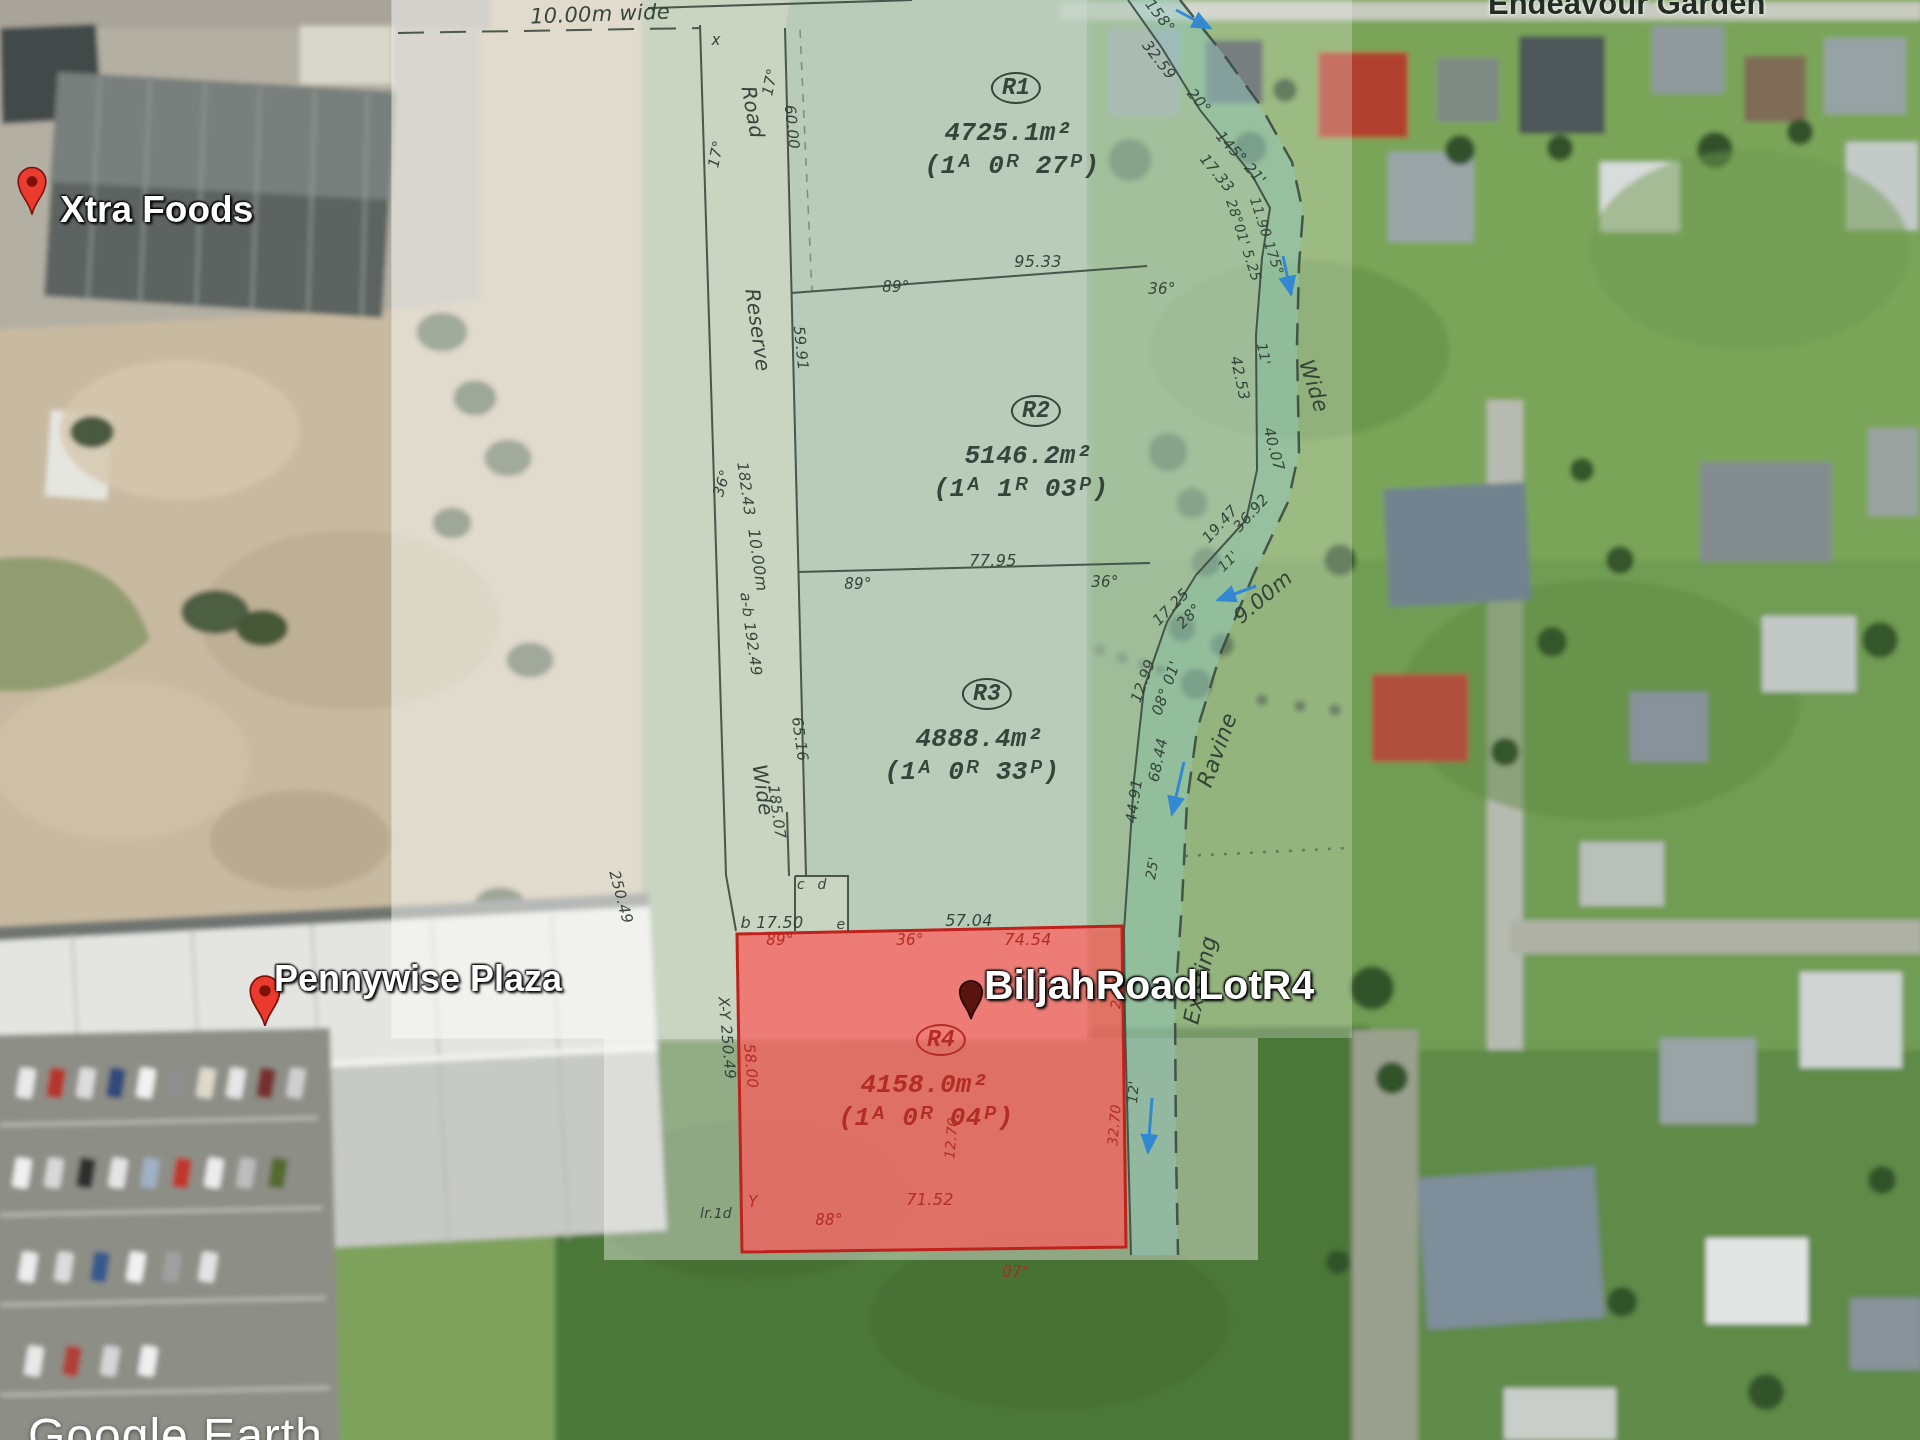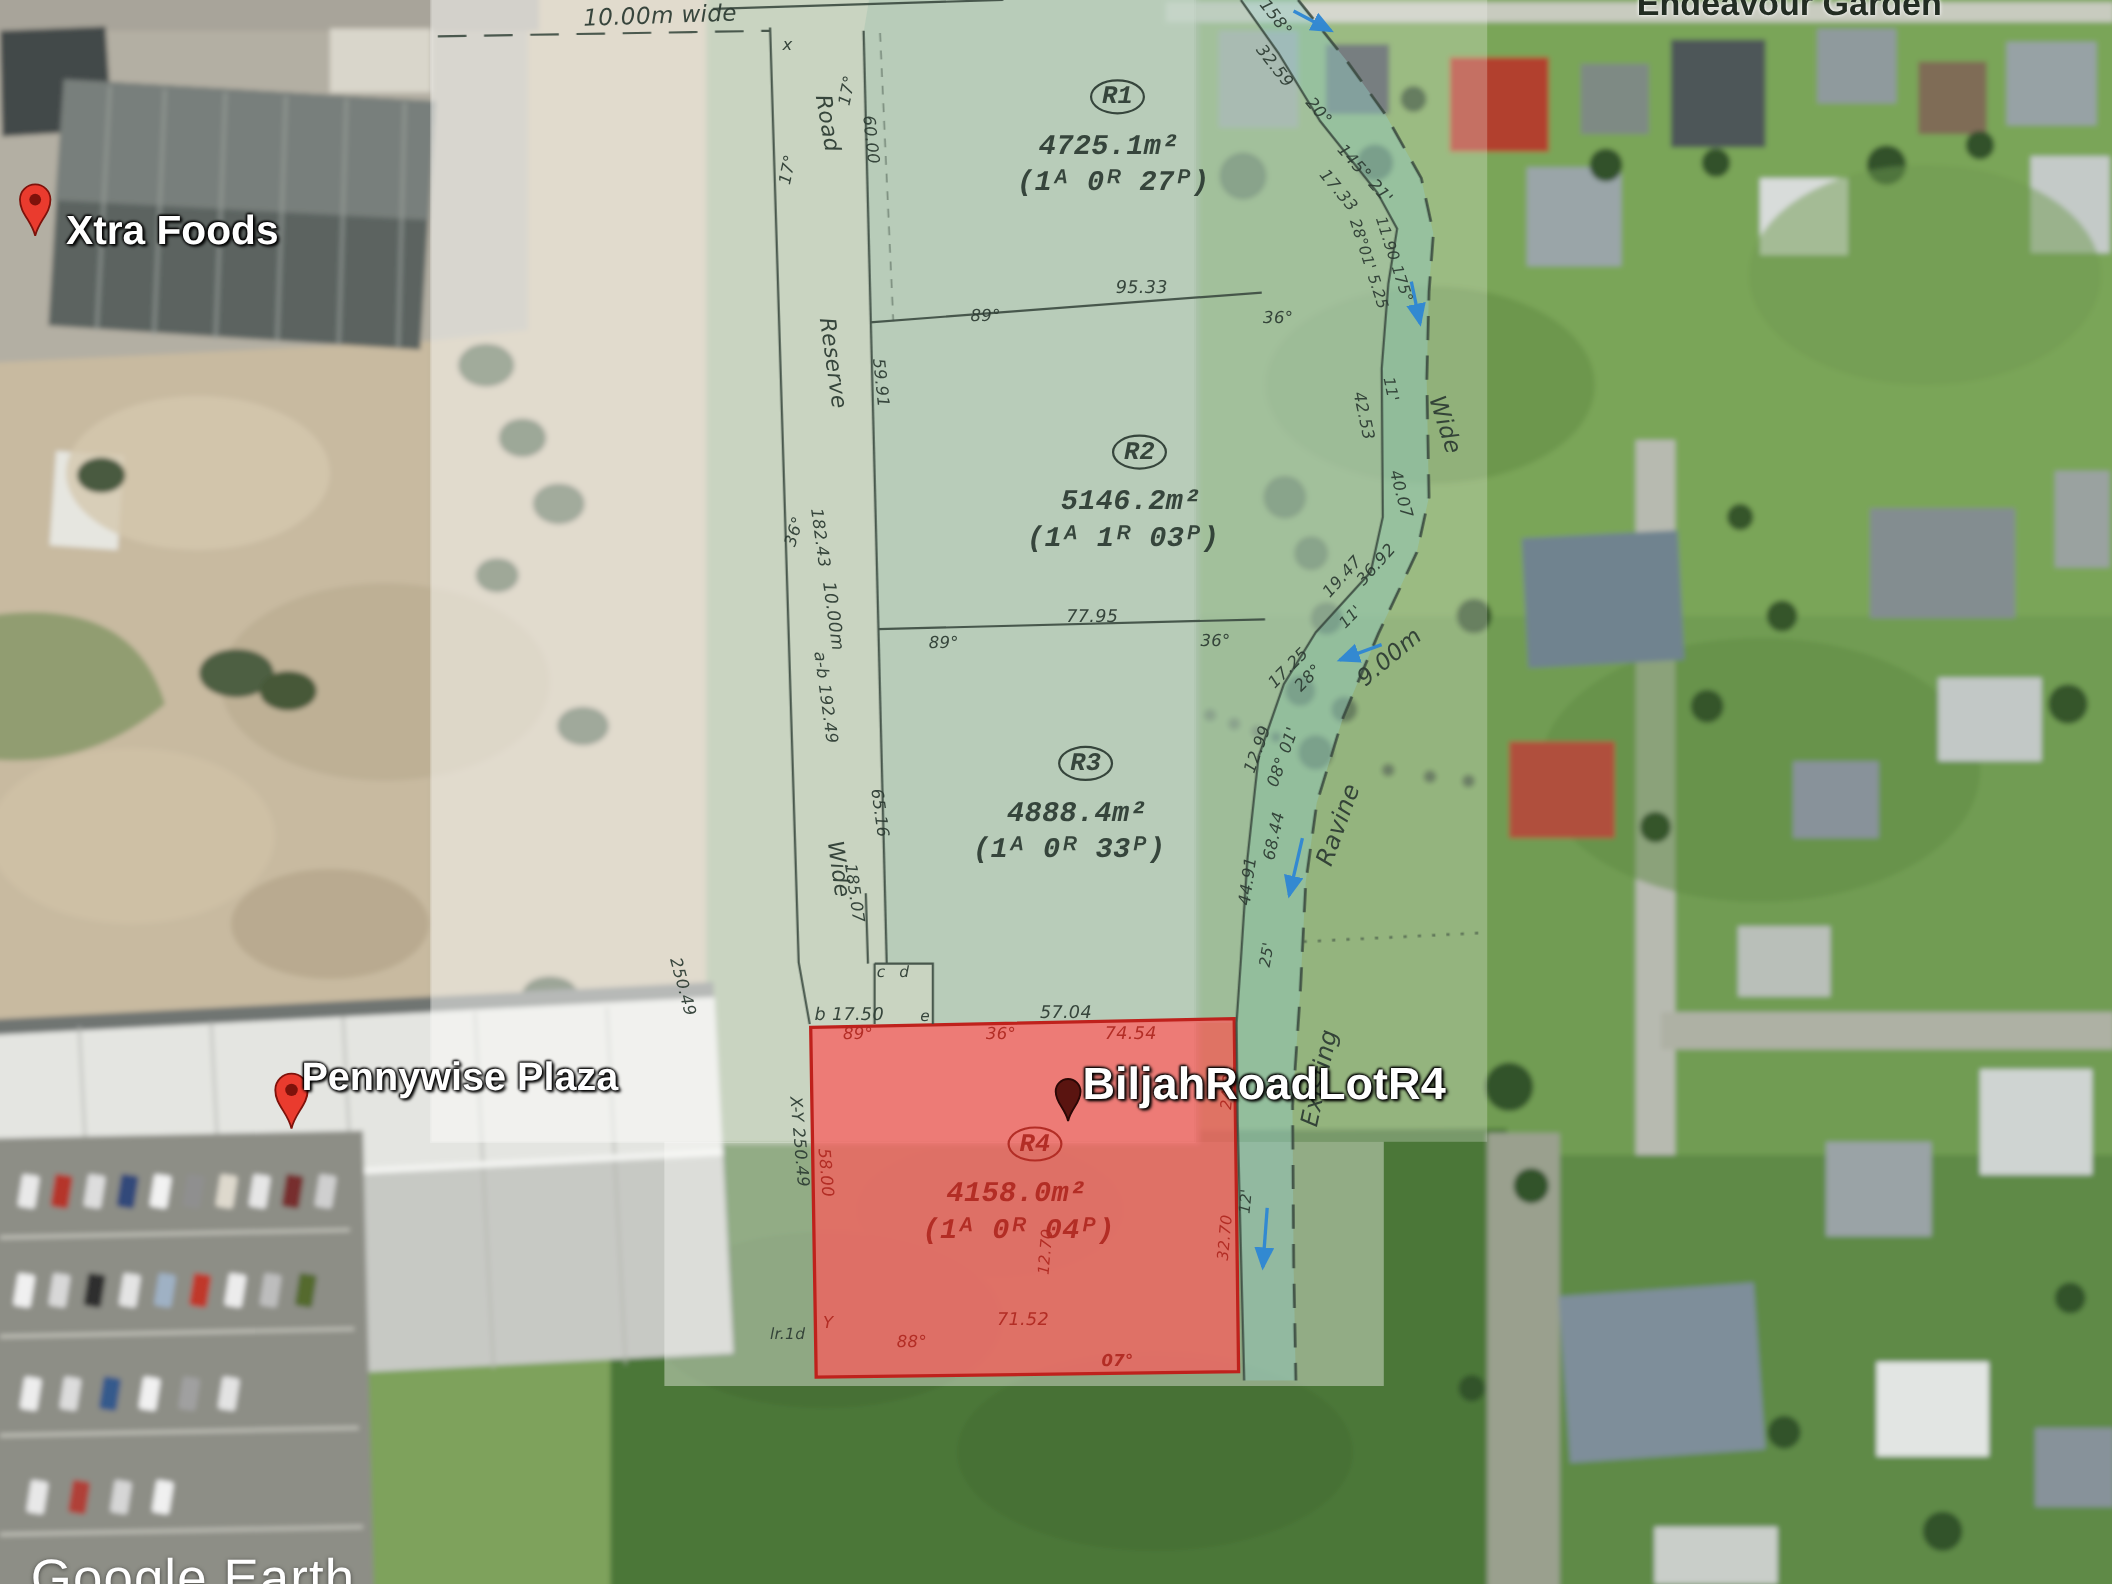--- a/index.html
+++ b/index.html
@@ -296,21 +296,21 @@
       <span class="plabel" style="left: 780px; top: 940px; font-size: 15px; color: rgb(176, 42, 34); transform: translate(-50%, -50%) rotate(0deg);">89°</span>
       <span class="plabel" style="left: 910px; top: 940px; font-size: 15px; color: rgb(176, 42, 34); transform: translate(-50%, -50%) rotate(0deg);">36°</span>
       <span class="plabel" style="left: 1028px; top: 939px; font-size: 16px; color: rgb(176, 42, 34); transform: translate(-50%, -50%) rotate(0deg);">74.54</span>
       <span class="plabel" style="left: 1117px; top: 988px; font-size: 14px; color: rgb(176, 42, 34); transform: translate(-50%, -50%) rotate(-85deg);">24.21</span>
       <span class="plabel" style="left: 751px; top: 1066px; font-size: 15px; color: rgb(176, 42, 34); transform: translate(-50%, -50%) rotate(85deg);">58.00</span>
       <span class="plabel" style="left: 951px; top: 1138px; font-size: 14px; color: rgb(176, 42, 34); transform: translate(-50%, -50%) rotate(-85deg);">12.70</span>
       <span class="plabel" style="left: 1114px; top: 1125px; font-size: 14px; color: rgb(176, 42, 34); transform: translate(-50%, -50%) rotate(-85deg);">32.70</span>
       <span class="plabel" style="left: 930px; top: 1199px; font-size: 16px; color: rgb(176, 42, 34); transform: translate(-50%, -50%) rotate(0deg);">71.52</span>
       <span class="plabel" style="left: 753px; top: 1202px; font-size: 15px; color: rgb(176, 42, 34); transform: translate(-50%, -50%) rotate(0deg);">Y</span>
       <span class="plabel" style="left: 829px; top: 1220px; font-size: 15px; color: rgb(176, 42, 34); transform: translate(-50%, -50%) rotate(0deg);">88°</span>
-      <span class="plabel" style="left: 1016px; top: 1237px; font-size: 15px; color: rgb(176, 42, 34); transform: translate(-50%, -50%) rotate(0deg); font-weight: bold;">07°</span>
+      <span class="plabel" style="left: 1016px; top: 1272px; font-size: 15px; color: rgb(176, 42, 34); transform: translate(-50%, -50%) rotate(0deg);">07°</span>
       <span class="plabel circled big" style="left: 1016px; top: 88px; font-size: 23px; color: rgb(47, 62, 53); transform: translate(-50%, -50%) rotate(0deg);">R1</span>
       <span class="plabel big" style="left: 1008px; top: 133px; font-size: 26px; color: rgb(47, 62, 53); transform: translate(-50%, -50%) rotate(0deg);">4725.1m²</span>
       <span class="plabel big" style="left: 1001px; top: 166px; font-size: 26px; color: rgb(47, 62, 53); transform: translate(-50%, -50%) rotate(0deg); margin-left: 11px;">(1ᴬ 0ᴿ 27ᴾ)</span>
       <span class="plabel circled big" style="left: 1036px; top: 411px; font-size: 23px; color: rgb(47, 62, 53); transform: translate(-50%, -50%) rotate(0deg);">R2</span>
       <span class="plabel big" style="left: 1028px; top: 456px; font-size: 26px; color: rgb(47, 62, 53); transform: translate(-50%, -50%) rotate(0deg);">5146.2m²</span>
       <span class="plabel big" style="left: 1021px; top: 489px; font-size: 26px; color: rgb(47, 62, 53); transform: translate(-50%, -50%) rotate(0deg);">(1ᴬ 1ᴿ 03ᴾ)</span>
       <span class="plabel circled big" style="left: 987px; top: 694px; font-size: 23px; color: rgb(47, 62, 53); transform: translate(-50%, -50%) rotate(0deg);">R3</span>
       <span class="plabel big" style="left: 979px; top: 739px; font-size: 26px; color: rgb(47, 62, 53); transform: translate(-50%, -50%) rotate(0deg);">4888.4m²</span>
       <span class="plabel big" style="left: 972px; top: 772px; font-size: 26px; color: rgb(47, 62, 53); transform: translate(-50%, -50%) rotate(0deg);">(1ᴬ 0ᴿ 33ᴾ)</span>
       <span class="plabel circled big" style="left: 941px; top: 1040px; font-size: 23px; color: rgb(176, 42, 34); transform: translate(-50%, -50%) rotate(0deg);">R4</span>

